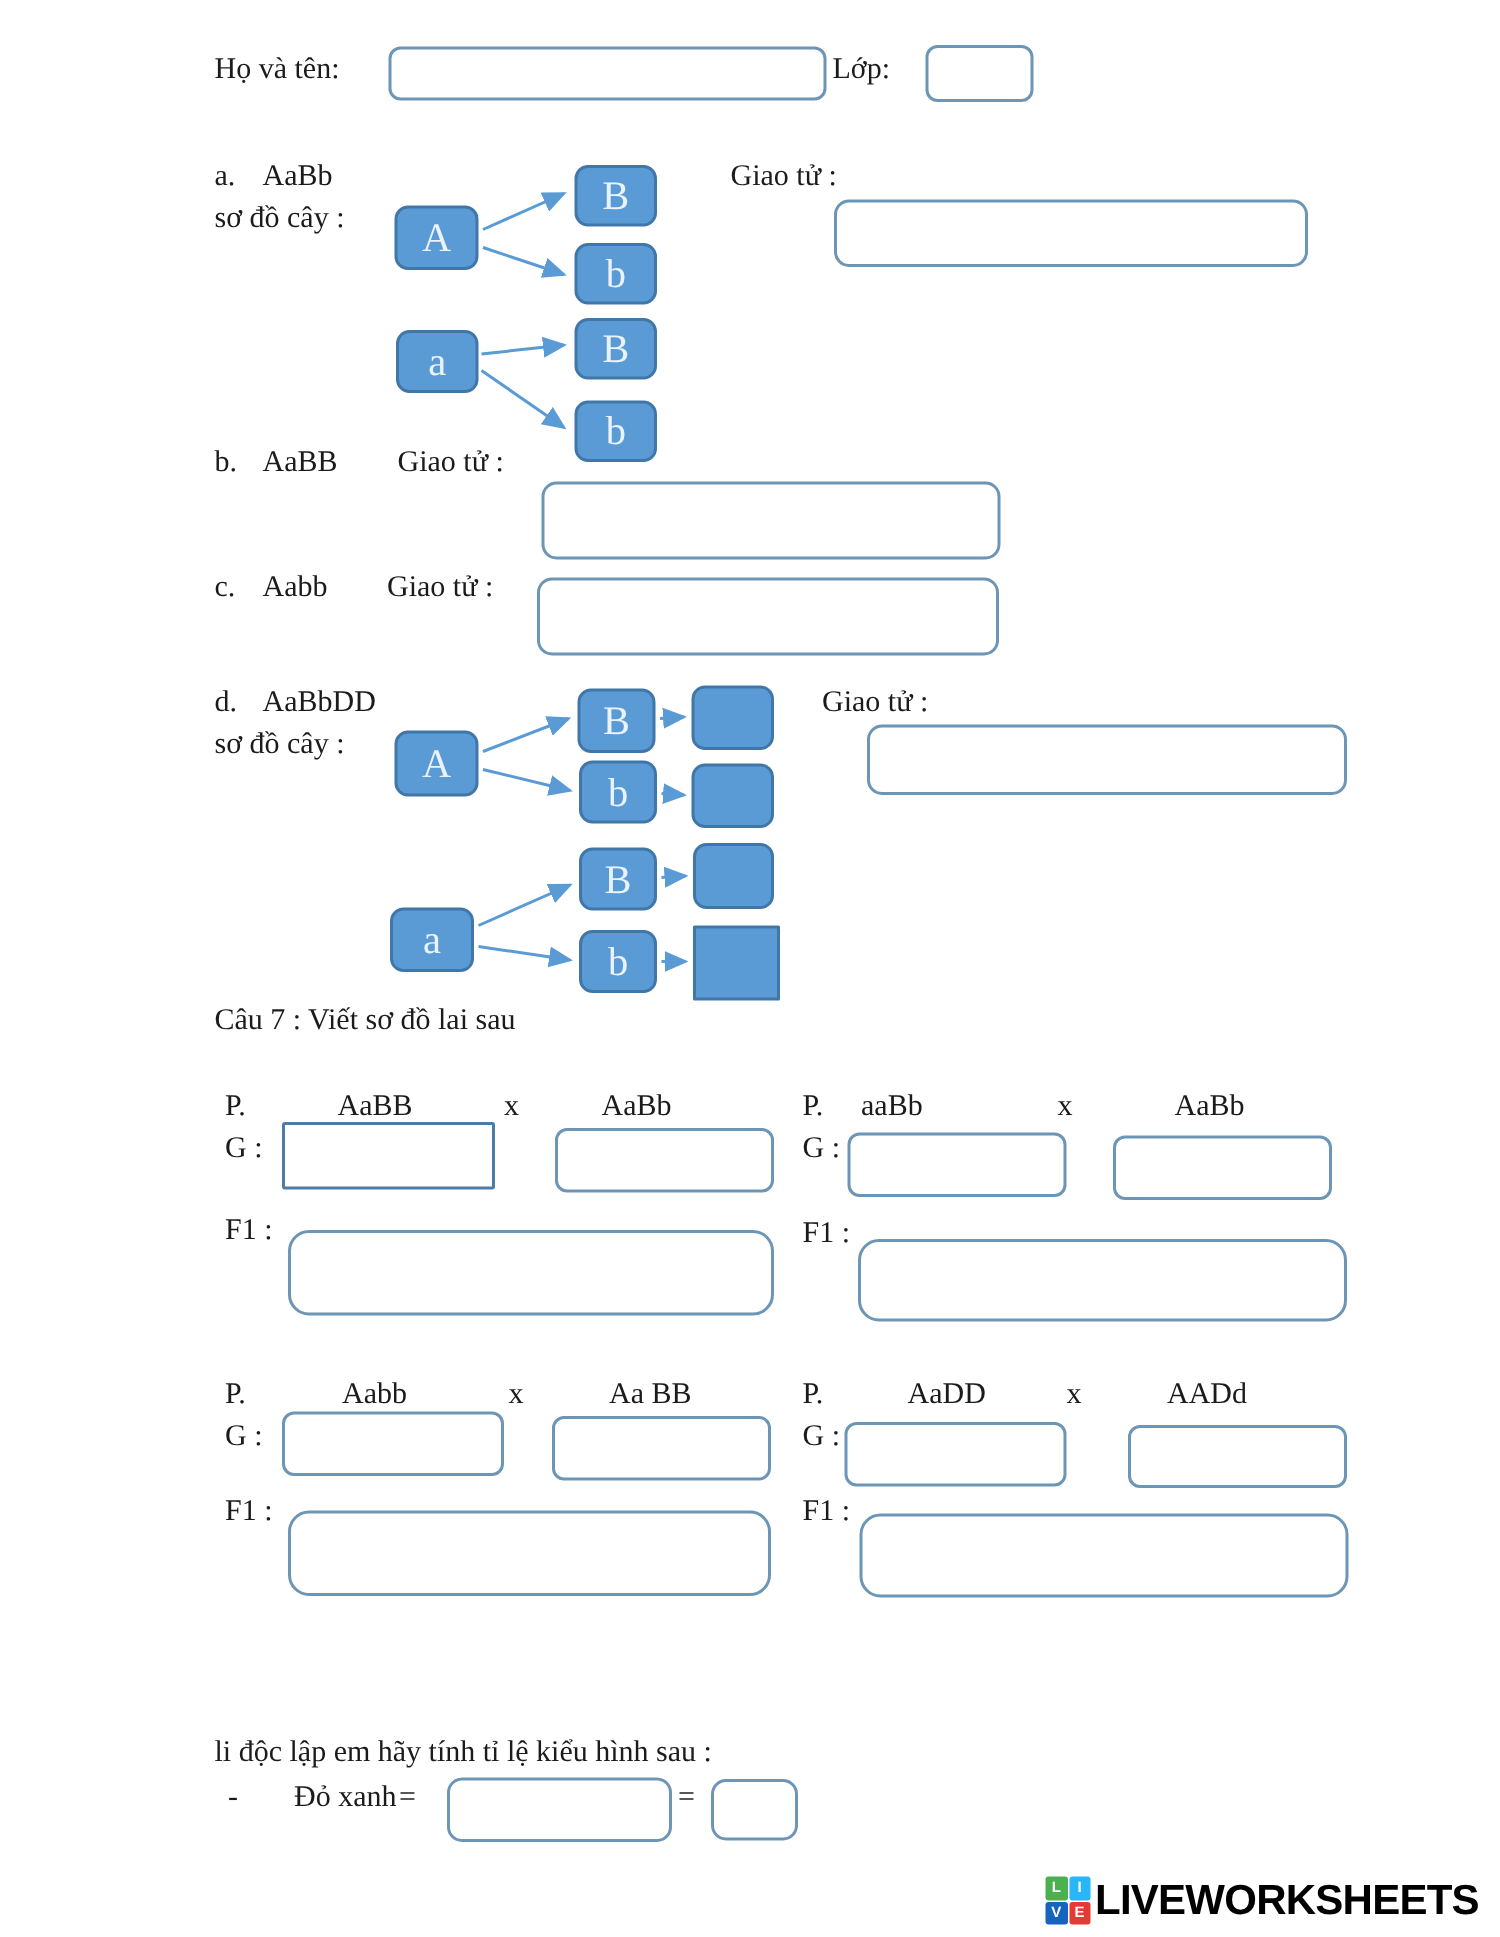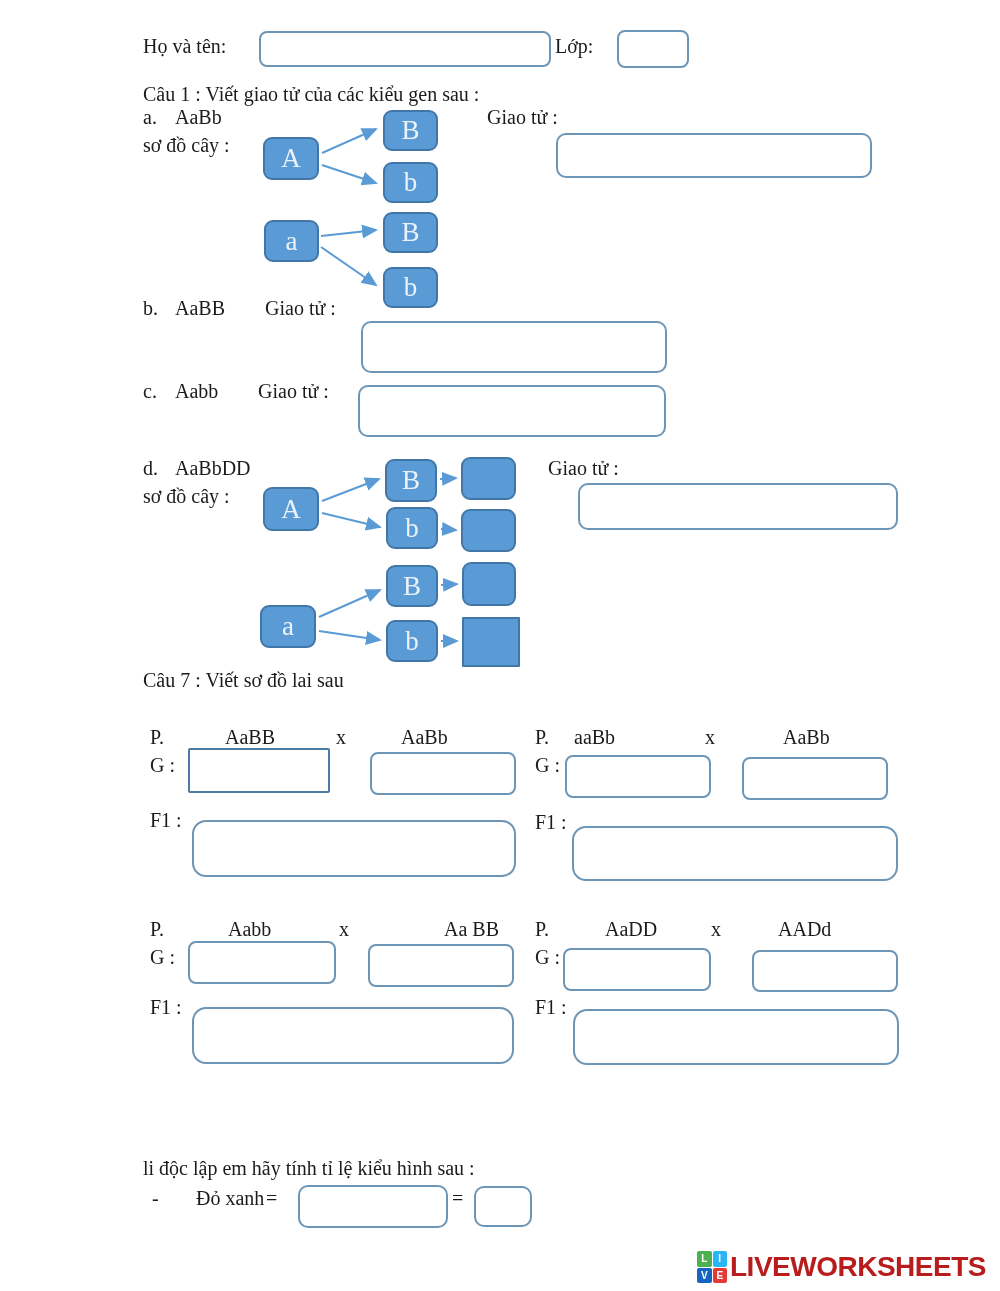--- a/index.html
+++ b/index.html
@@ -61,21 +61,20 @@
       <line x1="441" y1="585" x2="457" y2="584"></line>
       <line x1="441" y1="641" x2="457" y2="641"></line>
     </g>
   </svg>
 
   <span class="t bold" style="left:143px; top:34px;">Họ và tên:</span>
   <input class="abox r8" style="left: 259px; top: 31px; width: 292px; height: 36px;" type="text" value="">
   <span class="t bold" style="left:555px; top:34px;">Lớp:</span>
   <input class="abox r8" style="left: 617px; top: 30px; width: 72px; height: 38px;" type="text" value="">
 
-  <span class="t" style="left:143px; top:82px;">Câu 1 : Viết giao tử của các kiểu gen sau :</span>
 
   <span class="t" style="left:143px; top:105px;">a.</span>
   <span class="t" style="left:175px; top:105px;">AaBb</span>
   <span class="t" style="left:487px; top:105px;">Giao tử :</span>
   <span class="t" style="left:143px; top:133px;">sơ đồ cây :</span>
   <input class="abox" style="left: 556px; top: 133px; width: 316px; height: 45px;" type="text" value="">
 
   <div class="node" style="left:263px; top:137px; width:56px; height:43px;">
       <span>A</span>
     </div>
@@ -152,21 +151,21 @@
   <span class="t" style="left:783px; top:725px;">AaBb</span>
   <span class="t" style="left:535px; top:753px;">G :</span>
   <input class="abox r8" style="left: 565px; top: 755px; width: 146px; height: 43px;" type="text" value="">
   <input class="abox r8" style="left: 742px; top: 757px; width: 146px; height: 43px;" type="text" value="">
   <span class="t" style="left:535px; top:810px;">F1 :</span>
   <input class="abox r14" style="left: 572px; top: 826px; width: 326px; height: 55px;" type="text" value="">
 
   <span class="t" style="left:150px; top:917px;">P.</span>
   <span class="t" style="left:228px; top:917px;">Aabb</span>
   <span class="t" style="left:339px; top:917px;">x</span>
-  <span class="t" style="left:444px; top:917px;">Aa BB</span>
+  <span class="t" style="left:406px; top:917px;">Aa BB</span>
   <span class="t" style="left:150px; top:945px;">G :</span>
   <input class="abox r8" style="left: 188px; top: 941px; width: 148px; height: 43px;" type="text" value="">
   <input class="abox r8" style="left: 368px; top: 944px; width: 146px; height: 43px;" type="text" value="">
   <span class="t" style="left:150px; top:995px;">F1 :</span>
   <input class="abox r14" style="left: 192px; top: 1007px; width: 322px; height: 57px;" type="text" value="">
 
   <span class="t" style="left:535px; top:917px;">P.</span>
   <span class="t" style="left:605px; top:917px;">AaDD</span>
   <span class="t" style="left:711px; top:917px;">x</span>
   <span class="t" style="left:778px; top:917px;">AADd</span>
@@ -184,16 +183,16 @@
   <span class="t" style="left:452px; top:1186px;">=</span>
   <input class="abox" style="left: 474px; top: 1186px; width: 58px; height: 41px;" type="text" value="">
 
   <div class="lw">
     <div class="lw-grid">
       <div class="lw-tile" style="background: rgb(76, 175, 80);">L</div>
       <div class="lw-tile" style="background: rgb(41, 182, 246);">I</div>
       <div class="lw-tile" style="background: rgb(21, 101, 192);">V</div>
       <div class="lw-tile" style="background: rgb(229, 57, 53);">E</div>
     </div>
-    <span class="lw-text" style="color: #b91c1c;">LIVEWORKSHEETS</span>
+    <span class="lw-text" style="color: #000000;">LIVEWORKSHEETS</span>
   </div>
 
 </div>
 
 </body></html>

